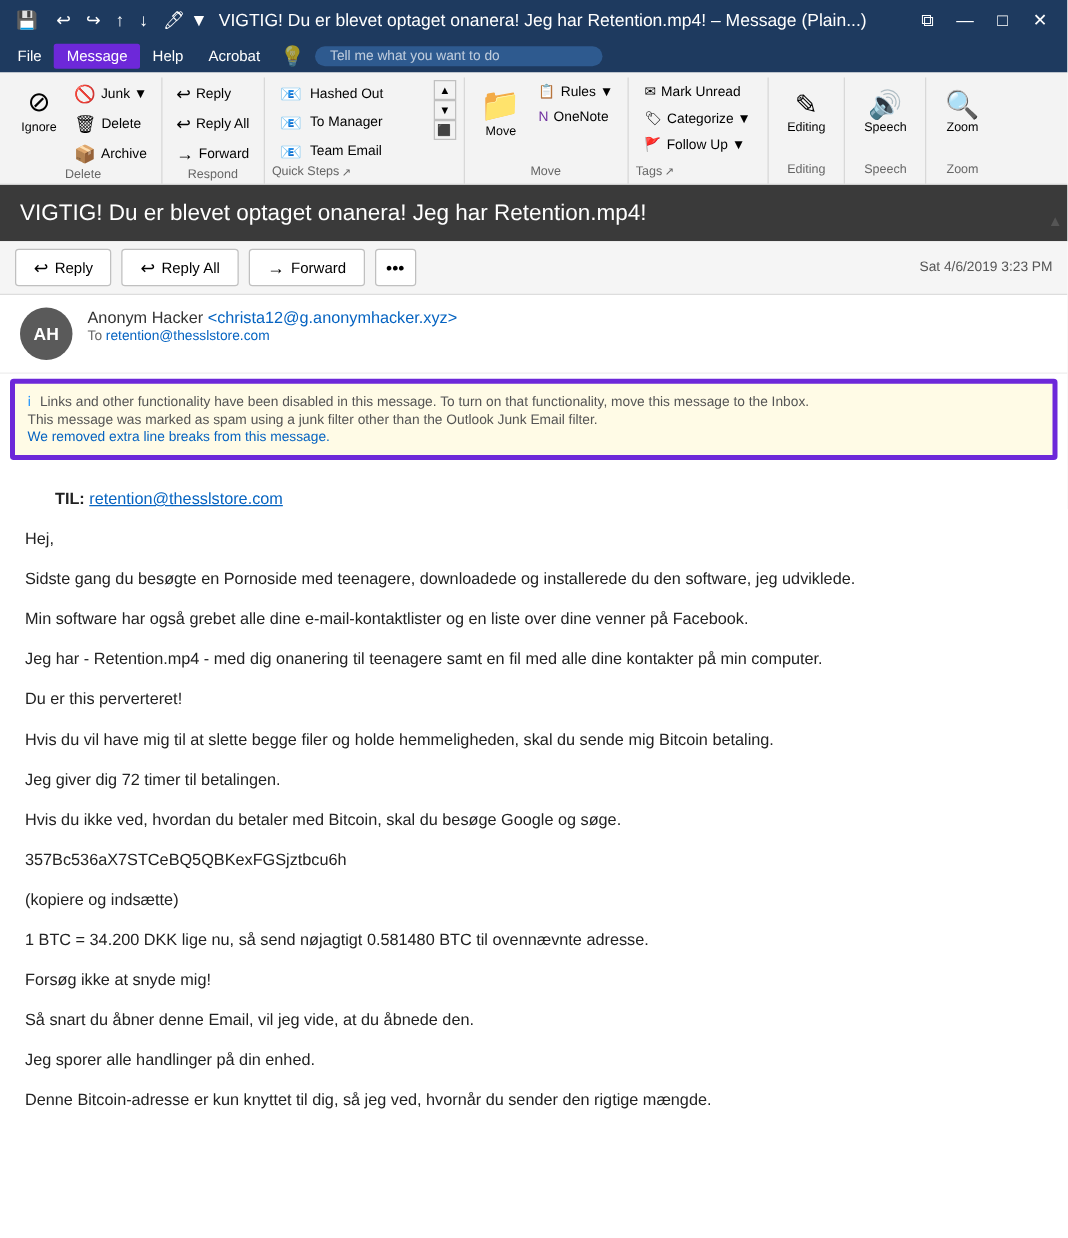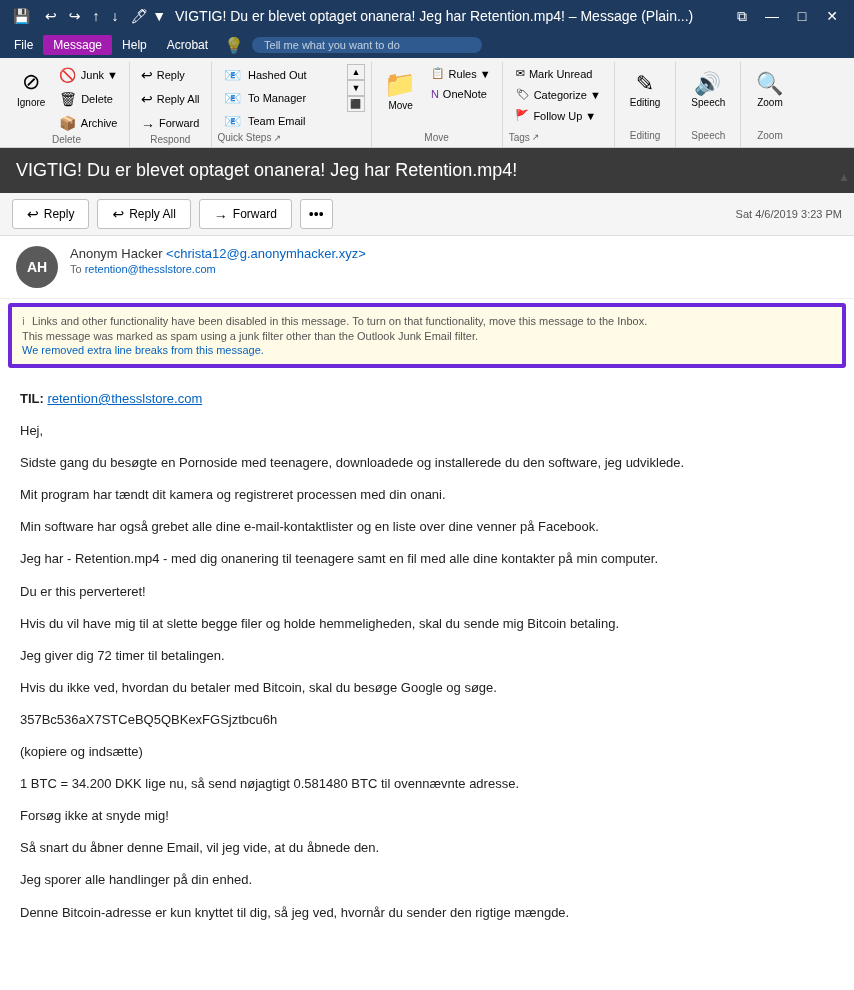--- a/index.html
+++ b/index.html
@@ -29,21 +29,21 @@
       height: 26px;
       padding: 0 4px;
     }
     .menubar-item {
       color: white;
       padding: 3px 10px;
       font-size: 12px;
       cursor: pointer;
       border-radius: 2px;
     }
-    .menubar-item:hover, .menubar-item.active { background: #a21caf; }
+    .menubar-item:hover, .menubar-item.active { background: #6d28d9; }
     .menubar-search {
       margin-left: 8px;
       background: #2e5a8f;
       border: none;
       border-radius: 12px;
       color: white;
       padding: 2px 12px;
       font-size: 11px;
       width: 230px;
     }
@@ -249,21 +249,21 @@
       padding: 16px 20px;
       font-size: 13px;
       line-height: 1.7;
       color: #222;
       background: white;
       height: 680px;
       overflow-y: auto;
       position: relative;
     }
     .email-body p { margin-bottom: 10px; }
-    .email-to-line { margin-bottom: 10px; }
+    .email-to-line { margin-bottom: 10px; margin-left: 24px; }
     .email-to-line a { color: #0563c1; }
 
     
     .email-body::-webkit-scrollbar { width: 14px; }
     .email-body::-webkit-scrollbar-track { background: #f0f0f0; }
     .email-body::-webkit-scrollbar-thumb { background: #c0c0c0; border-radius: 4px; }
 
     .ribbon-wrapper { position: relative; }
 
     .editing-group {
@@ -511,21 +511,20 @@
     </div>
   </div>
 
   <div class="email-body">
     <div class="email-to-line">
       <strong>TIL:</strong>
       <a href="#">retention@thesslstore.com</a>
     </div>
     <p>Hej,</p>
     <p>Sidste gang du besøgte en Pornoside med teenagere, downloadede og installerede du den software, jeg udviklede.</p>
-    <p>Mit program har tændt dit kamera og registreret processen med din onani.</p>
     <p>Min software har også grebet alle dine e-mail-kontaktlister og en liste over dine venner på Facebook.</p>
     <p>Jeg har - Retention.mp4 - med dig onanering til teenagere samt en fil med alle dine kontakter på min computer.</p>
     <p>Du er this perverteret!</p>
     <p>Hvis du vil have mig til at slette begge filer og holde hemmeligheden, skal du sende mig Bitcoin betaling.</p>
     <p>Jeg giver dig 72 timer til betalingen.</p>
     <p>Hvis du ikke ved, hvordan du betaler med Bitcoin, skal du besøge Google og søge.</p>
     <p>357Bc536aX7STCeBQ5QBKexFGSjztbcu6h</p>
     <p>(kopiere og indsætte)</p>
     <p>1 BTC = 34.200 DKK lige nu, så send nøjagtigt 0.581480 BTC til ovennævnte adresse.</p>
     <p>Forsøg ikke at snyde mig!</p>

